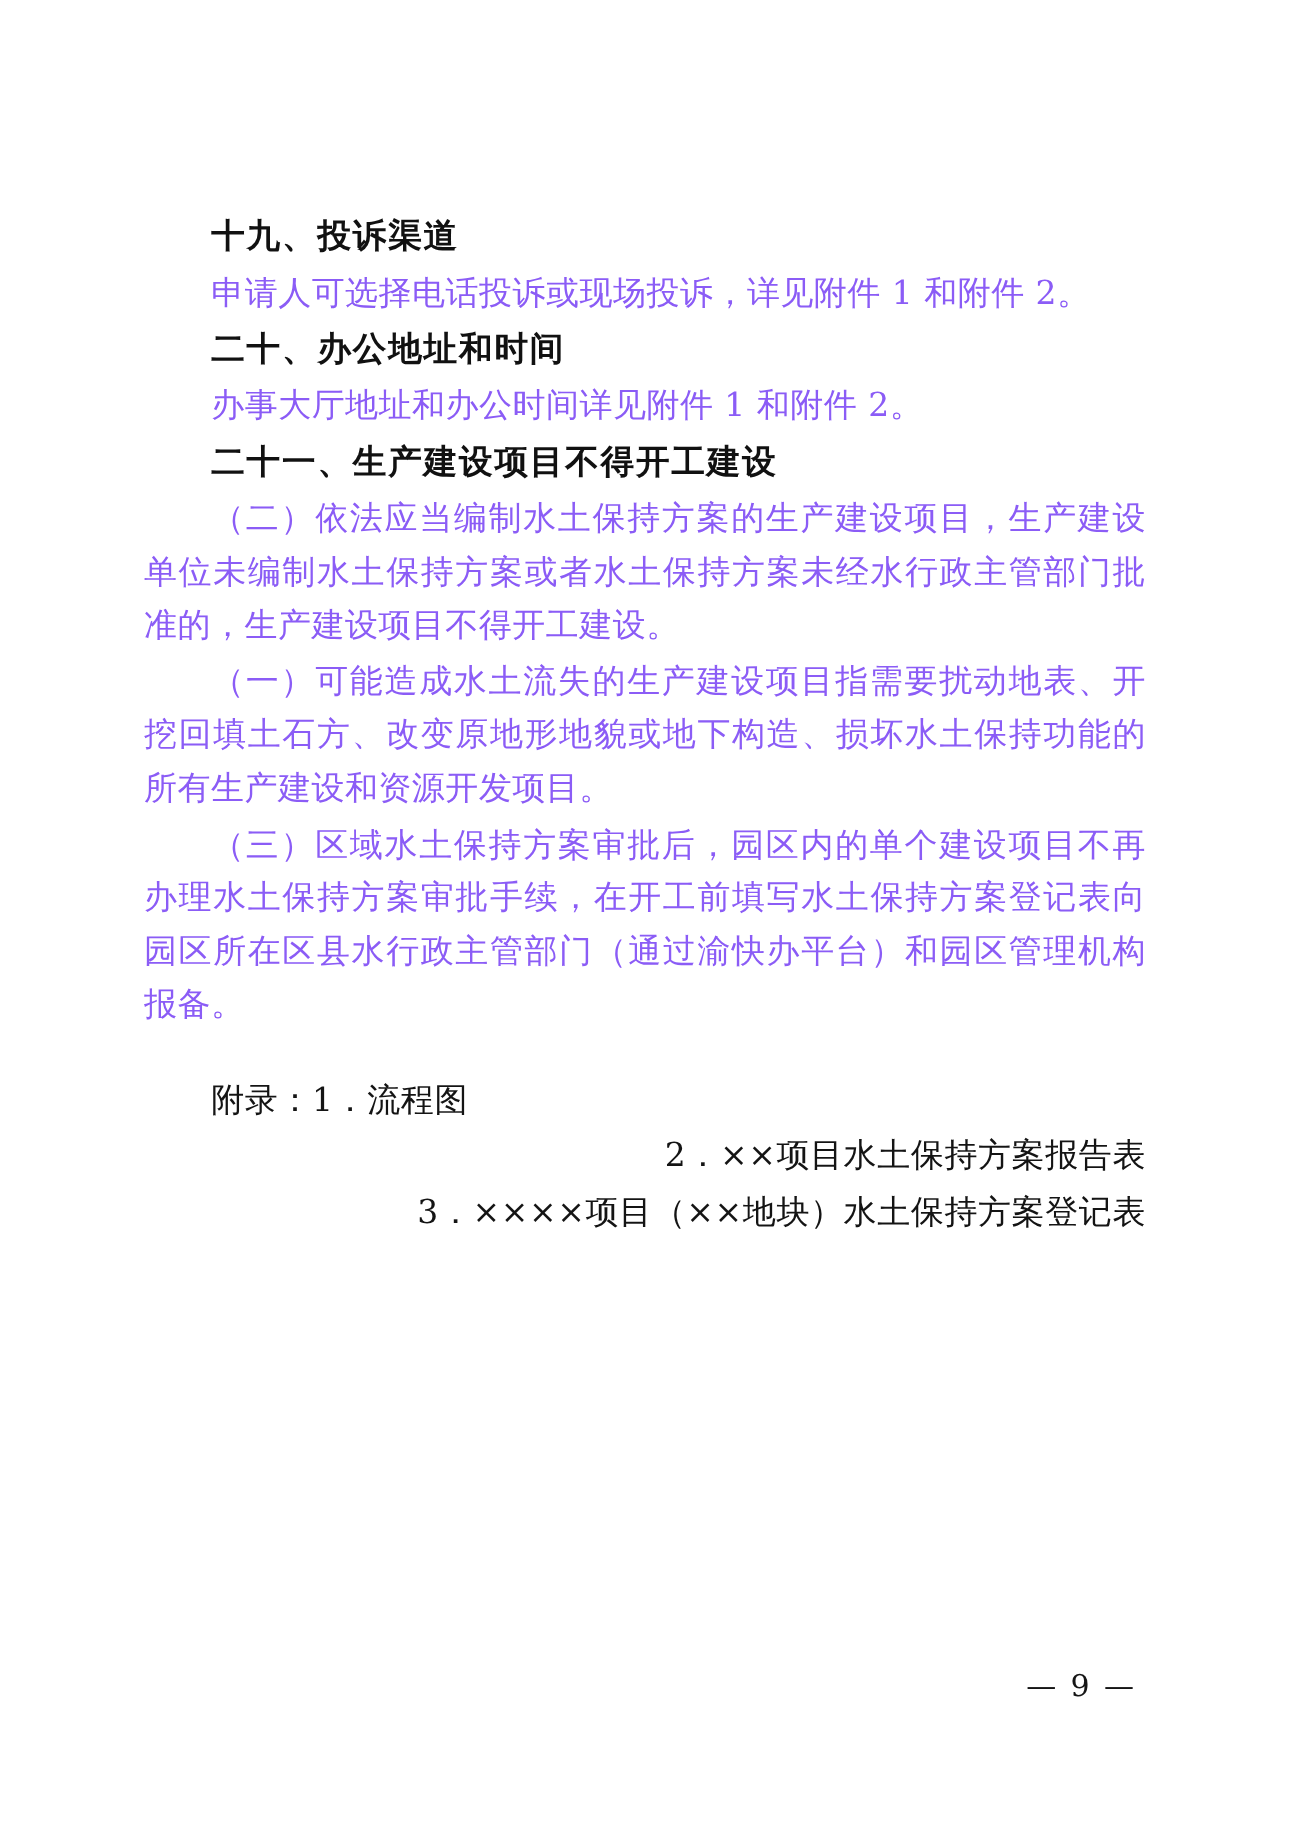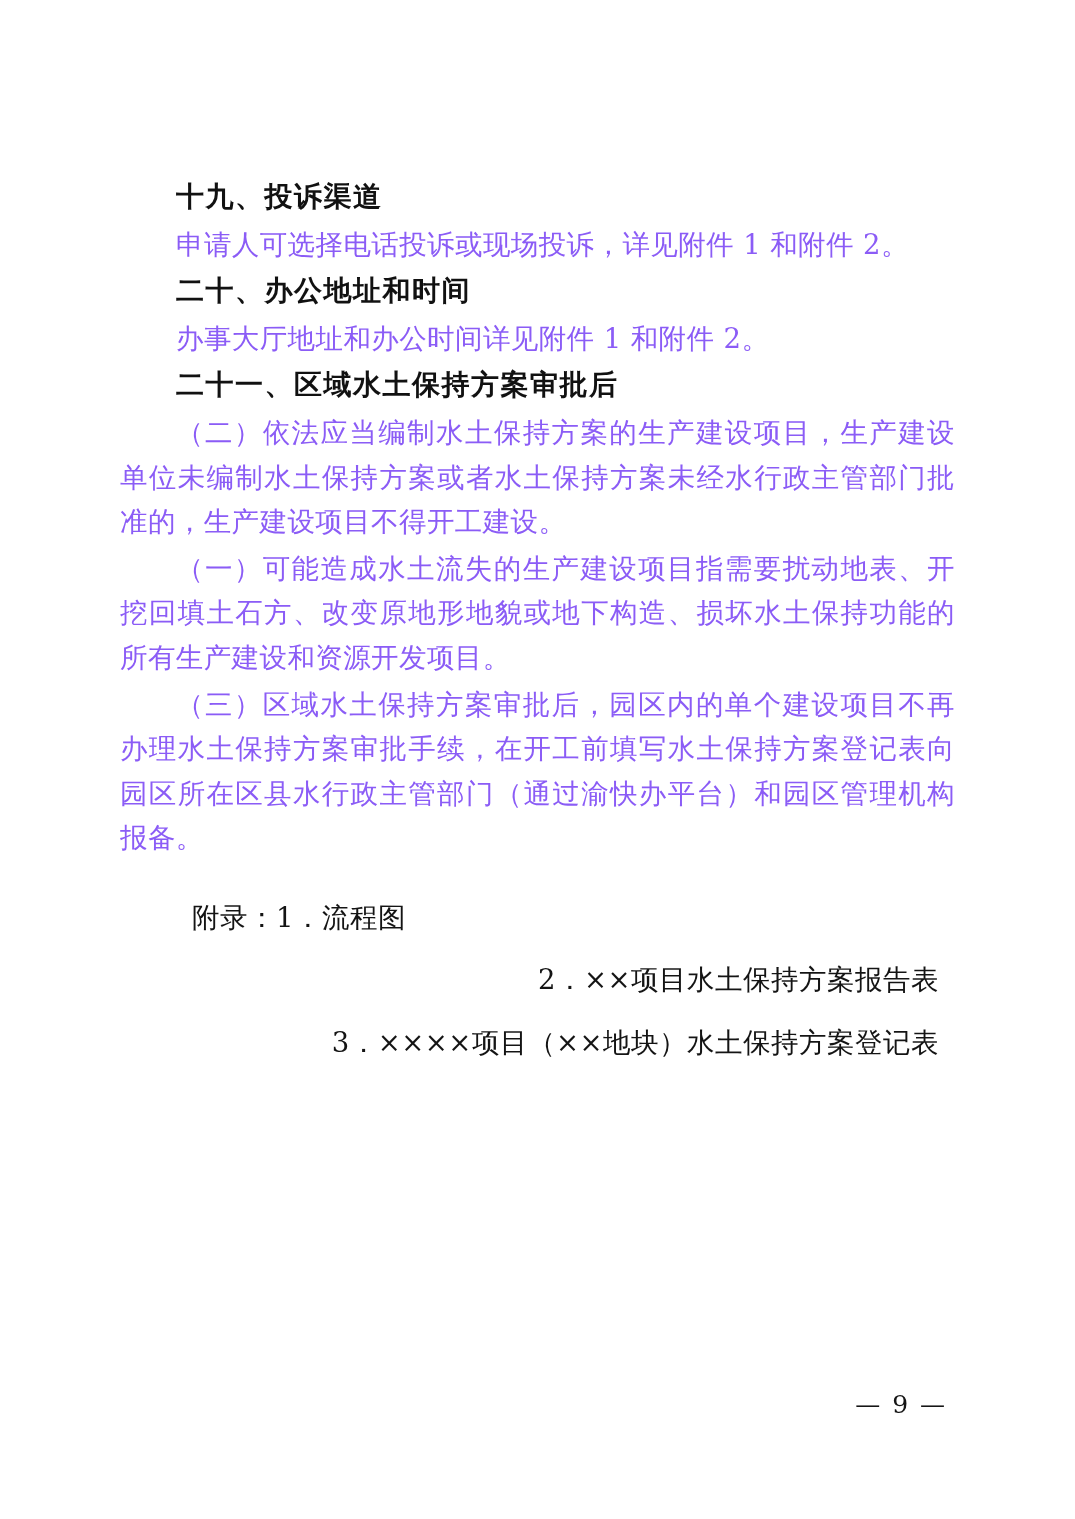--- a/index.html
+++ b/index.html
@@ -49,21 +49,21 @@
     text-align: justify;
     text-justify: inter-ideograph;
     color: #8b5cf6;
   }
   .appendix-block {
     margin-top: 34px;
   }
   p.appendix-line {
     font-size: 27.5px;
     line-height: 1.70;
-    margin: 16px;
+    margin: 0;
     padding: 0;
     text-indent: 56px;
     letter-spacing: 0.5px;
     color: #141414;
   }
   p.appendix-line.indented {
     text-indent: 112px;
     text-align: right;
   }
   .page-number {
@@ -81,21 +81,21 @@
 
 <div class="page">
   <div class="doc-body">
 
     <h2 class="section-heading">十九、投诉渠道</h2>
     <p class="body-text">申请人可选择电话投诉或现场投诉，详见附件 1 和附件 2。</p>
 
     <h2 class="section-heading">二十、办公地址和时间</h2>
     <p class="body-text">办事大厅地址和办公时间详见附件 1 和附件 2。</p>
 
-    <h2 class="section-heading">二十一、区域水土保持方案审批后</h2>
+    <h2 class="section-heading">二十一、生产建设项目不得开工建设</h2>
 
     <p class="body-text">（二）依法应当编制水土保持方案的生产建设项目，生产建设单位未编制水土保持方案或者水土保持方案未经水行政主管部门批准的，生产建设项目不得开工建设。</p>
     <p class="body-text">（一）可能造成水土流失的生产建设项目指需要扰动地表、开挖回填土石方、改变原地形地貌或地下构造、损坏水土保持功能的所有生产建设和资源开发项目。</p>
     <p class="body-text">（三）区域水土保持方案审批后，园区内的单个建设项目不再办理水土保持方案审批手续，在开工前填写水土保持方案登记表向园区所在区县水行政主管部门（通过渝快办平台）和园区管理机构报备。</p>
 
     <div class="appendix-block">
       <p class="appendix-line">附录：1．流程图</p>
       <p class="appendix-line indented">2．××项目水土保持方案报告表</p>
       <p class="appendix-line indented">3．××××项目（××地块）水土保持方案登记表</p>
     </div>

